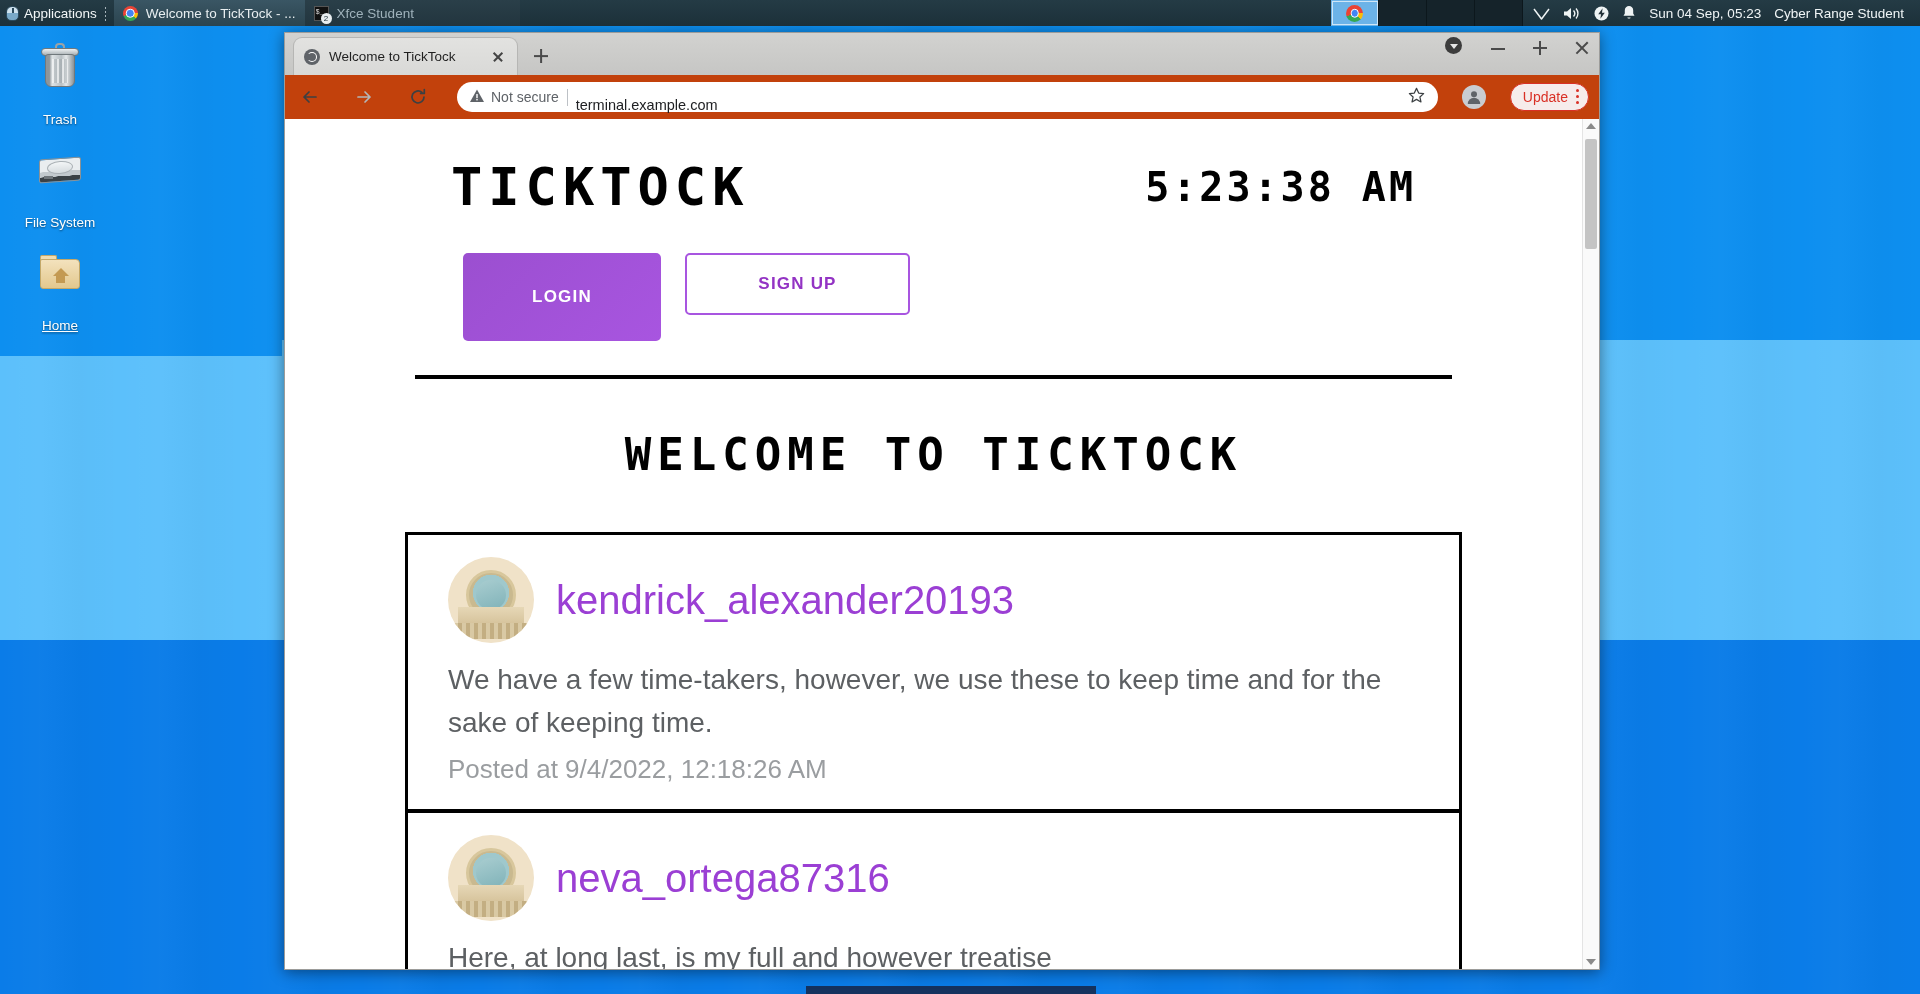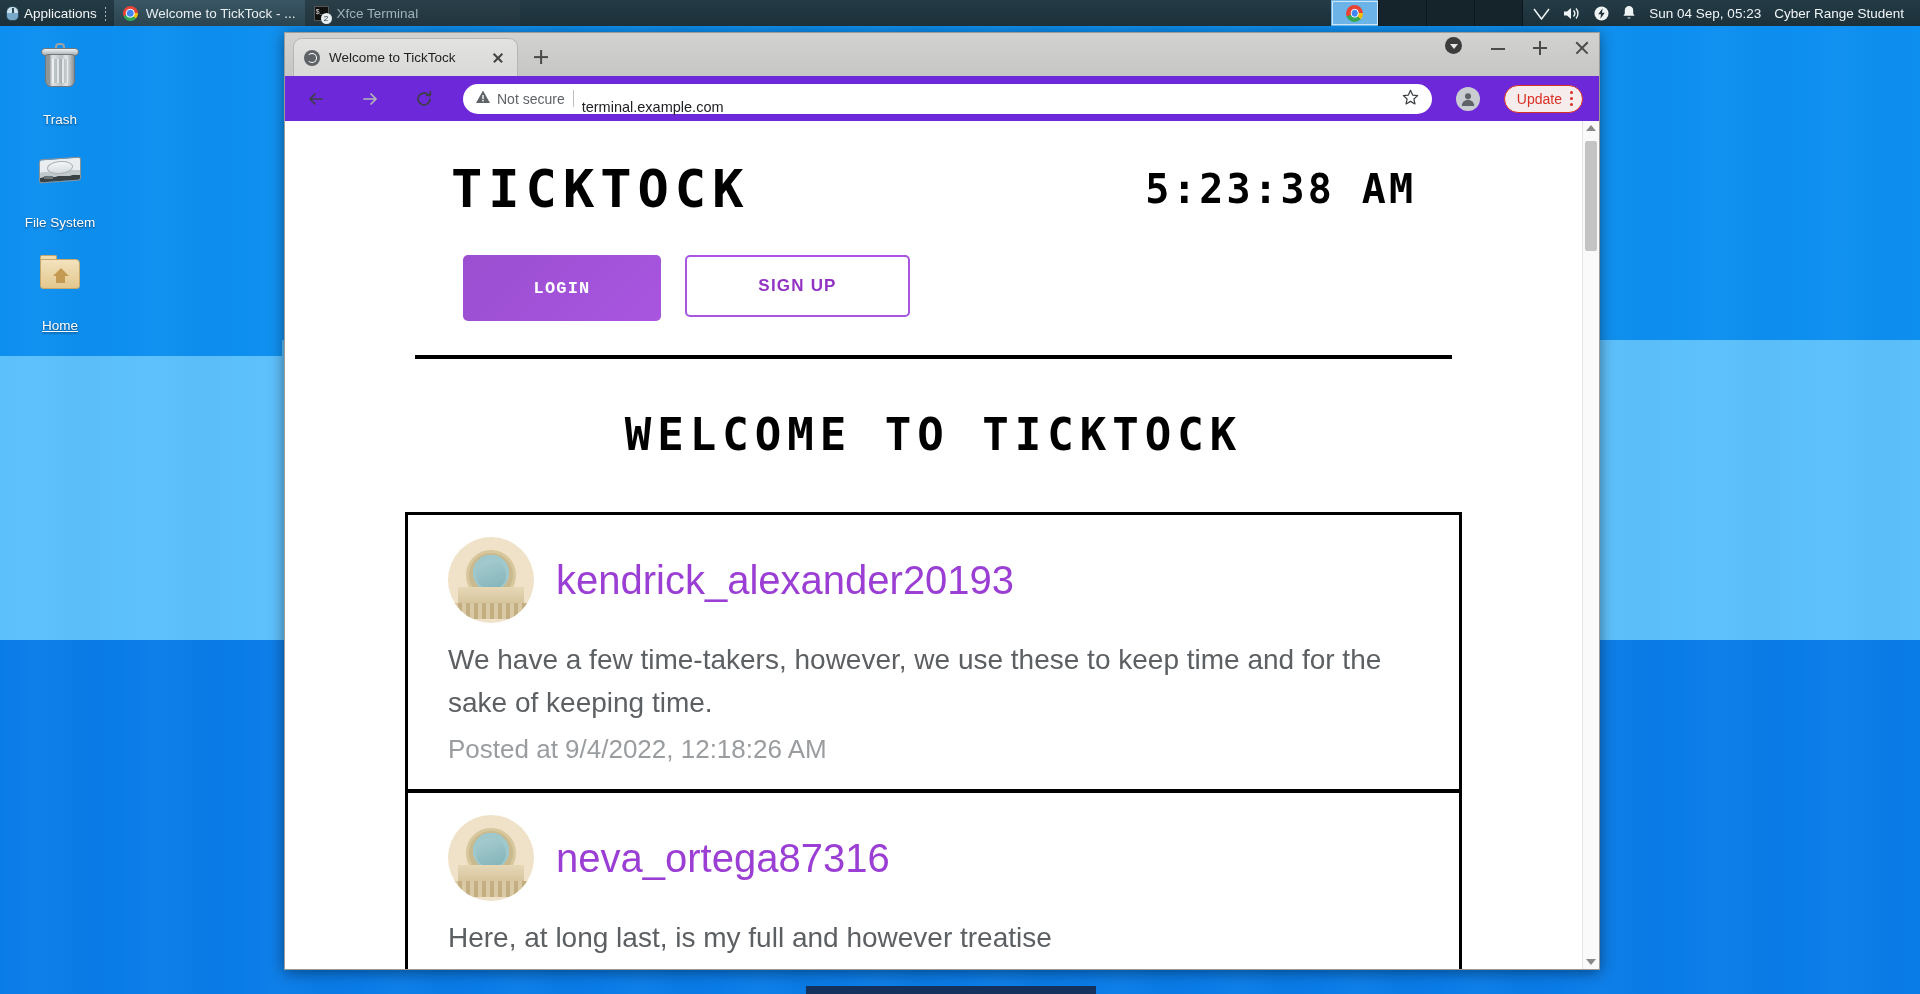--- a/index.html
+++ b/index.html
@@ -226,22 +226,22 @@
   }
   .wc-min::after{ content:""; position:absolute; left:4px; top:11px; width:14px; height:1.8px; background:#4a4a4a;}
   .wc-max::before{ content:""; position:absolute; left:4px; top:10px; width:14px; height:1.8px; background:#4a4a4a;}
   .wc-max::after{ content:""; position:absolute; left:10px; top:4px; width:1.8px; height:14px; background:#4a4a4a;}
   .wc-close::before,.wc-close::after{
     content:""; position:absolute; left:3px; top:10px; width:16px; height:1.8px; background:#4a4a4a;
   }
   .wc-close::before{ transform:rotate(45deg);} .wc-close::after{ transform:rotate(-45deg);}
 
   #toolbar {
-    height:46px; background:#6d28d9;
-    display:flex; align-items:center; gap:24px; padding:0 16px;
+    height:46px; background:#c2410c;
+    display:flex; align-items:center; gap:24px; padding:0 10px;
   }
   .nav-btn { width:30px; height:30px; display:flex; align-items:center; justify-content:center; }
   .omnibox {
     flex:1 1 auto; height:30px; background:#fff; border-radius:16px;
     display:flex; align-items:center; gap:8px; padding:0 12px;
     font-size:14.5px; color:#202124; min-width:0;
   }
   .not-secure {
     display:flex; align-items:center; gap:6px; color:#5f6368; font-size:14px; flex:0 0 auto;
   }
@@ -300,23 +300,23 @@
   }
   .brand { font-size:52px; letter-spacing:6px; color:#000; }
   .clockface { font-size:40px; letter-spacing:3px; color:#000; }
 
   .pg-actions { display:flex; gap:24px; padding:36px 0 0 60px; }
   .btn {
     font-size:17px; font-weight:700; letter-spacing:1.2px;
     border-radius:5px; cursor:pointer; display:flex; align-items:center; justify-content:center;
   }
   .btn-login {
-    width:198px; height:66px;
+    width:198px; height:88px;
     background:linear-gradient(135deg,#9b4fd0,#a855e0);
-    color:#fff; border:none;font-family:Liberation Mono, monospace;
+    color:#fff; border:none;
   }
   .btn-signup {
     width:225px; height:62px;
     background:#fff; color:#9333c4; border:2px solid #a855e0;
   }
   .hr-thick { height:4px; background:#000; margin:34px 12px 0 12px; }
 
   .pg-title {
     text-align:center; font-size:44px; letter-spacing:6px; margin-top:50px; color:#000;
   }
@@ -412,21 +412,21 @@
 
   <div class="task-button active">
     <span class="chrome-ico"></span>
     <span class="tb-label">Welcome to TickTock - ...</span>
   </div>
 
   <div class="task-button inactive" style="width:215px">
     <span class="term-ico">
       <span class="term-badge">2</span>
     </span>
-    <span class="tb-label">Xfce Terminal</span>
+    <span class="tb-label">Xfce Student</span>
   </div>
 
   <div id="panel-spacer"></div>
 
   <div class="workspaces">
     <div class="ws active">
       <span class="chrome-ico" style="width:17px;height:17px"></span>
     </div>
     <div class="ws"></div>
     <div class="ws"></div>

